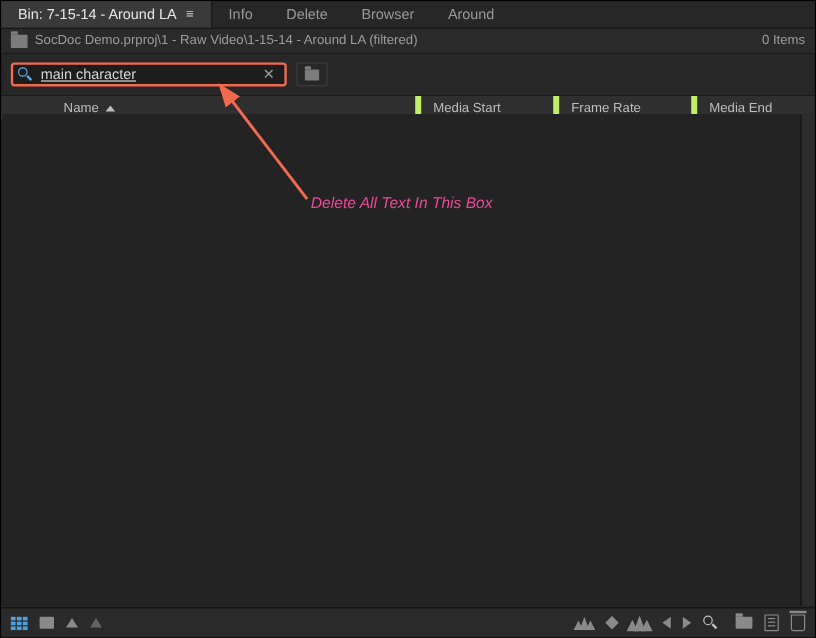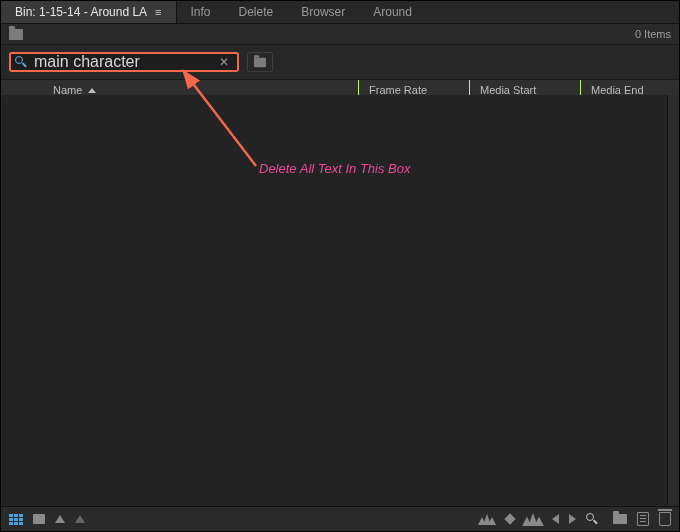--- a/index.html
+++ b/index.html
@@ -13,26 +13,26 @@
   .pathrow{display:flex;align-items:center;height:20px;padding:0 8px;background:#2a2a2a;border-bottom:1px solid #1a1a1a;font-size:11px;color:#9c9c9c;}
   .pathrow .spacer{flex:1;}
   .folder-glyph{width:14px;height:11px;background:#7c7c7c;border-radius:1px;margin-right:6px;position:relative;display:inline-block;}
   .folder-glyph::before{content:"";position:absolute;top:-3px;left:0;width:6px;height:3px;background:#7c7c7c;border-radius:1px 1px 0 0;}
   
   .searchrow{display:flex;align-items:center;height:26px;padding:4px 8px;gap:8px;}
   .searchbox{display:flex;align-items:center;width:230px;height:20px;background:#1d1d1d;border:2px solid #f26a4b;border-radius:3px;padding:0 6px 0 4px;box-sizing:border-box;}
   .search-icn{width:12px;height:12px;position:relative;margin-right:5px;flex:none;}
   .search-icn .c{width:8px;height:8px;border:1.5px solid #5fa8e6;border-radius:50%;position:absolute;top:0;left:0;box-sizing:border-box;}
   .search-icn .h{position:absolute;width:5px;height:1.5px;background:#5fa8e6;transform:rotate(45deg);left:7px;top:8px;}
-  .searchbox input{flex:1;background:transparent;border:none;outline:none;color:#d6d6d6;font-size:16px;font-family:inherit;}
+  .searchbox input{flex:1;background:transparent;border:none;outline:none;color:#d6d6d6;font-size:12px;font-family:inherit;text-decoration:underline;}
   .clear-x{color:#9a9a9a;font-size:12px;cursor:pointer;padding:0 2px;}
   .newbin{width:24px;height:18px;display:flex;align-items:center;justify-content:center;border:1px solid #3e3e3e;border-radius:2px;}
   
   .colhdr{display:flex;align-items:center;height:20px;background:#2f2f2f;border-top:1px solid #1a1a1a;border-bottom:1px solid #1a1a1a;color:#bdbdbd;font-size:11px;}
-  .colhdr .col{padding:0 10px;display:flex;align-items:center;gap:6px;border-right:1px solid #bef264;height:100%;}
+  .colhdr .col{padding:0 10px;display:flex;align-items:center;gap:6px;border-right:5px solid #bef264;height:100%;}
   .colhdr .col.first{flex:1;}
   .sort-caret{width:0;height:0;border-left:4px solid transparent;border-right:4px solid transparent;border-bottom:5px solid #bdbdbd;display:inline-block;}
   
   .panelbody{position:absolute;top:94px;left:1px;right:12px;bottom:26px;background:#232323;}
   .vscroll{position:absolute;top:94px;right:0;bottom:26px;width:11px;background:#2c2c2c;border-left:1px solid #111;}
   
   .footer{position:absolute;left:0;right:0;bottom:0;height:24px;background:#2a2a2a;border-top:1px solid #111;display:flex;align-items:center;padding:0 8px;gap:10px;}
   .footer .spacer{flex:1;}
   .fbtn{display:flex;align-items:center;justify-content:center;color:#bfbfbf;cursor:pointer;}
   .listview-icn{display:flex;gap:1px;}
@@ -59,39 +59,40 @@
   .ann-text{color:#ec4899;font-size:13px;font-style:italic;}
   .arrow-svg{position:absolute;overflow:visible;}
 </style>
 </head>
 <body>
 
 <div class="window">
 
   <div class="tabbar">
     <div class="tab active">
-      <span>Bin: 1-15-14 - Around LA</span>
+      <span>Bin: 7-15-14 - Around LA</span>
       <span class="menu-glyph">≡</span>
     </div>
     <div class="tab">
         <span>Info</span>
       </div>
     <div class="tab">
         <span>Delete</span>
       </div>
     <div class="tab">
         <span>Browser</span>
       </div>
     <div class="tab">
         <span>Around</span>
       </div>
   </div>
 
   <div class="pathrow">
     <span class="folder-glyph"></span>
+    <span>SocDoc Demo.prproj\1 - Raw Video\1-15-14 - Around LA (filtered)</span>
     <span class="spacer"></span>
     <span>0 Items</span>
   </div>
 
   <div class="searchrow">
     <div class="searchbox">
       <span class="search-icn">
           <span class="c"></span>
           <span class="h"></span>
         </span>
@@ -103,24 +104,24 @@
     </div>
   </div>
 
   <div class="colhdr">
     <div class="col" style="width:22px;border-right:none;"></div>
     <div class="col first">
       <span>Name</span>
       <span class="sort-caret"></span>
     </div>
     <div class="col" style="width:90px">
+        <span>Media Start</span>
+      </div>
+    <div class="col" style="width:90px">
         <span>Frame Rate</span>
-      </div>
-    <div class="col" style="width:90px">
-        <span>Media Start</span>
       </div>
     <div class="col" style="width:78px;border-right:none">
         <span>Media End</span>
       </div>
   </div>
 
   <div class="panelbody"></div>
   <div class="vscroll"></div>
 
   <div class="footer">

